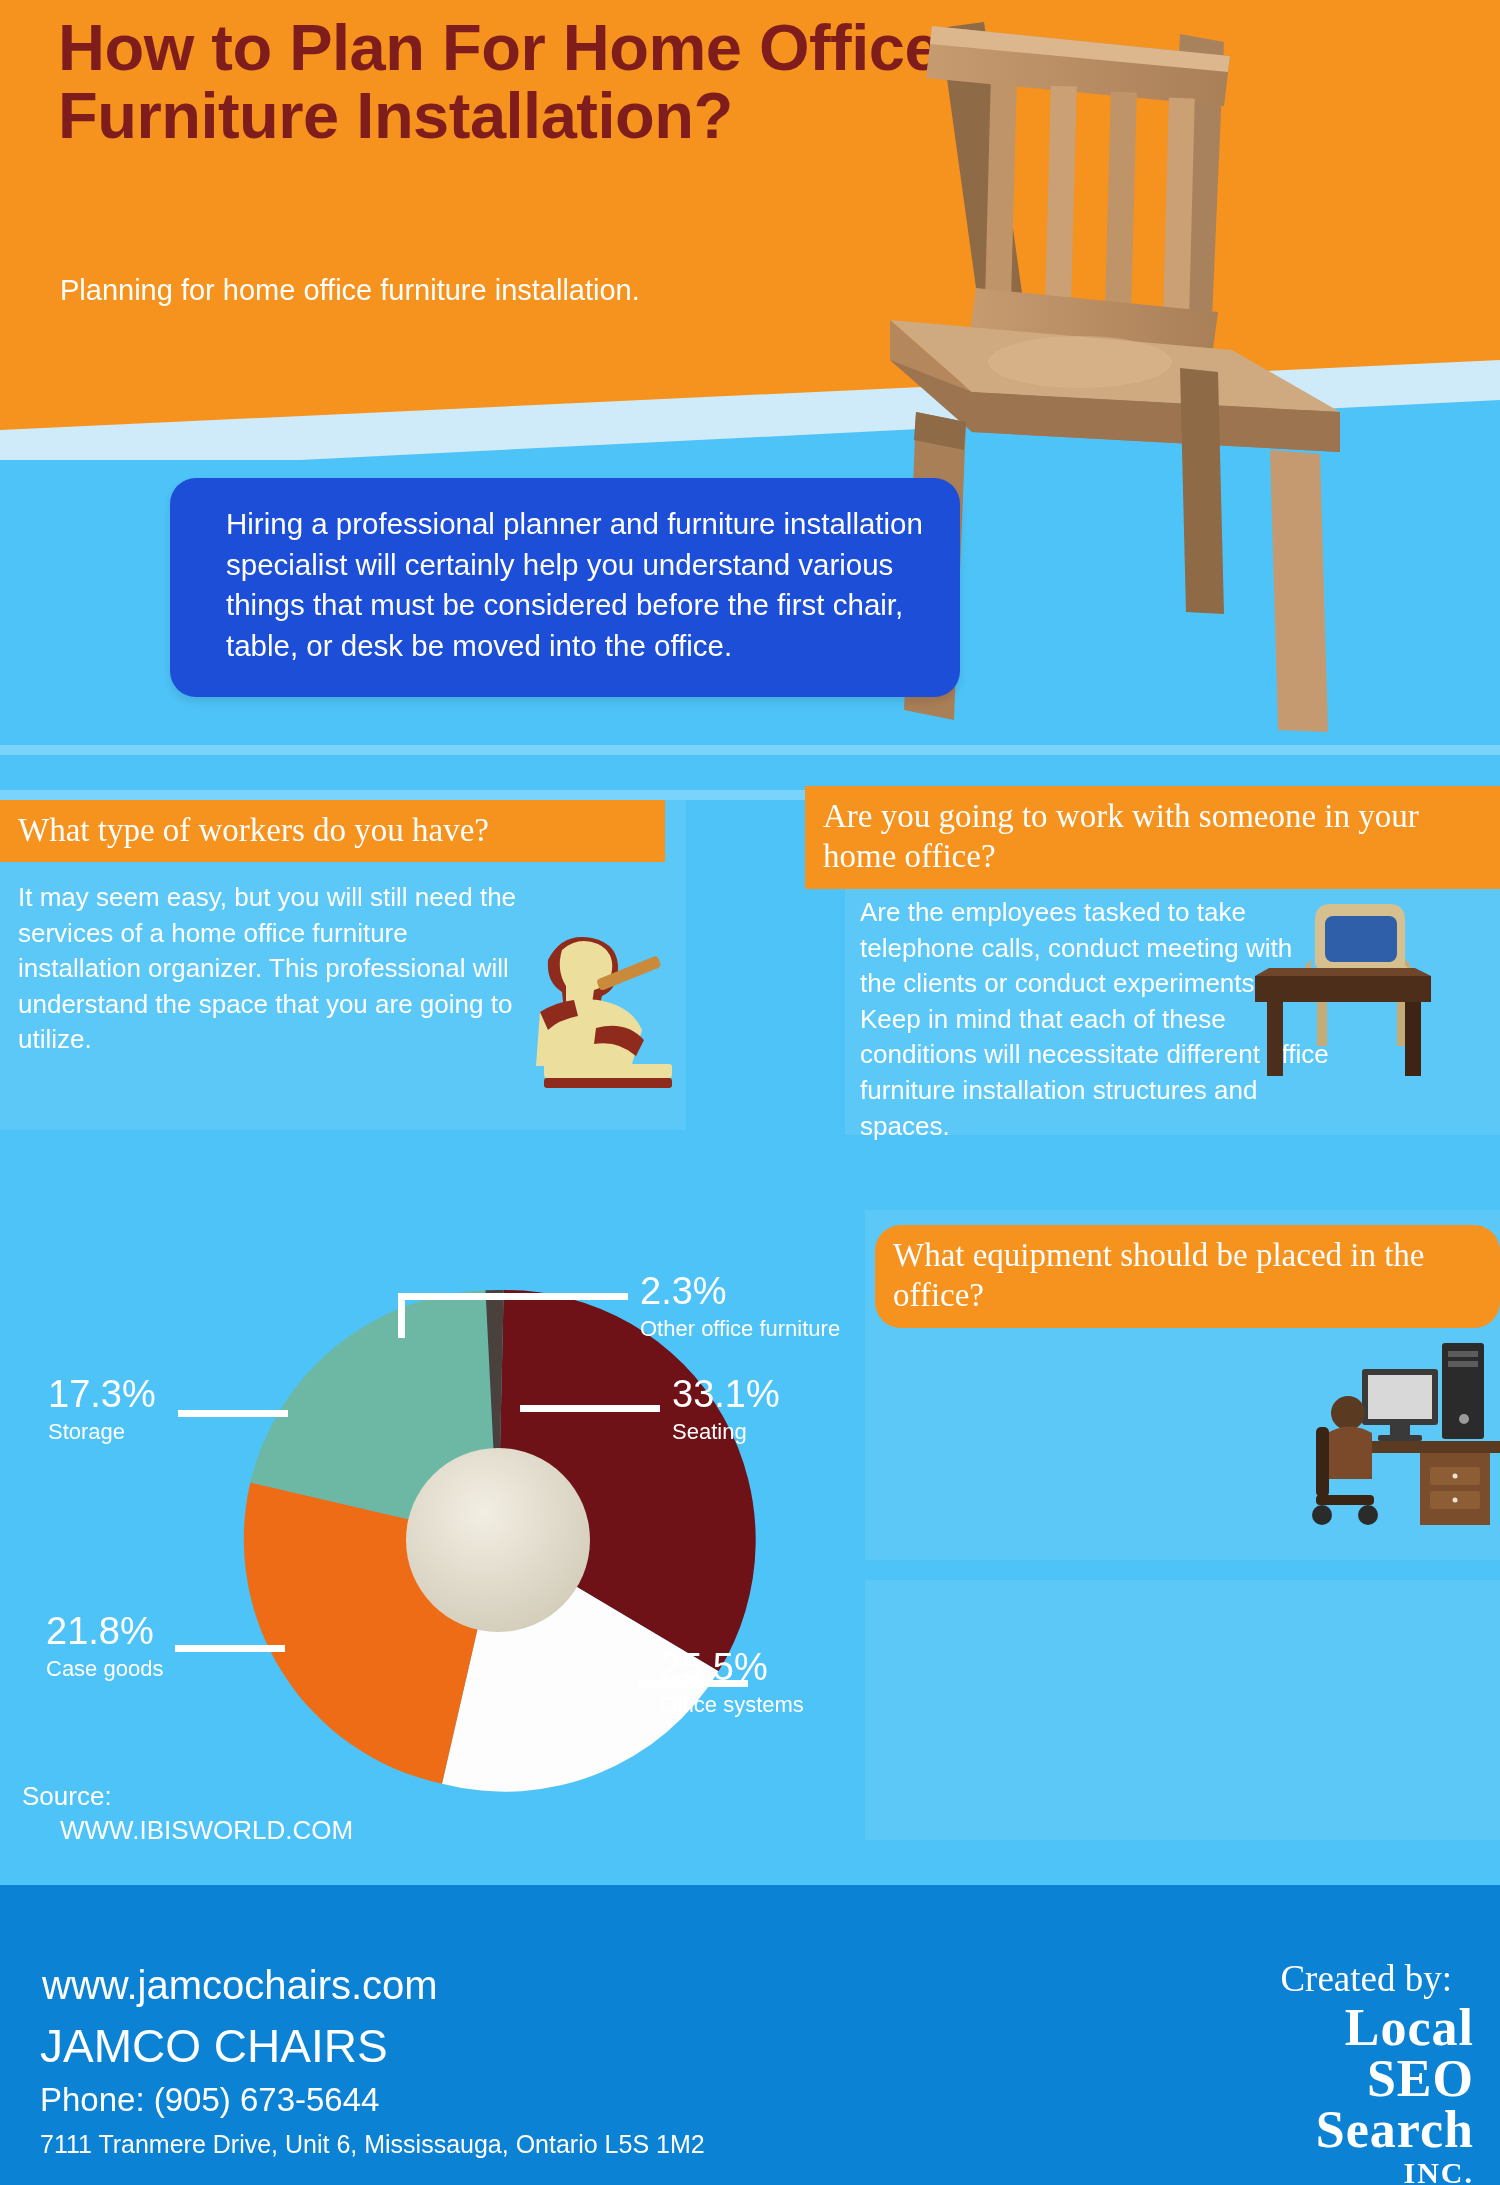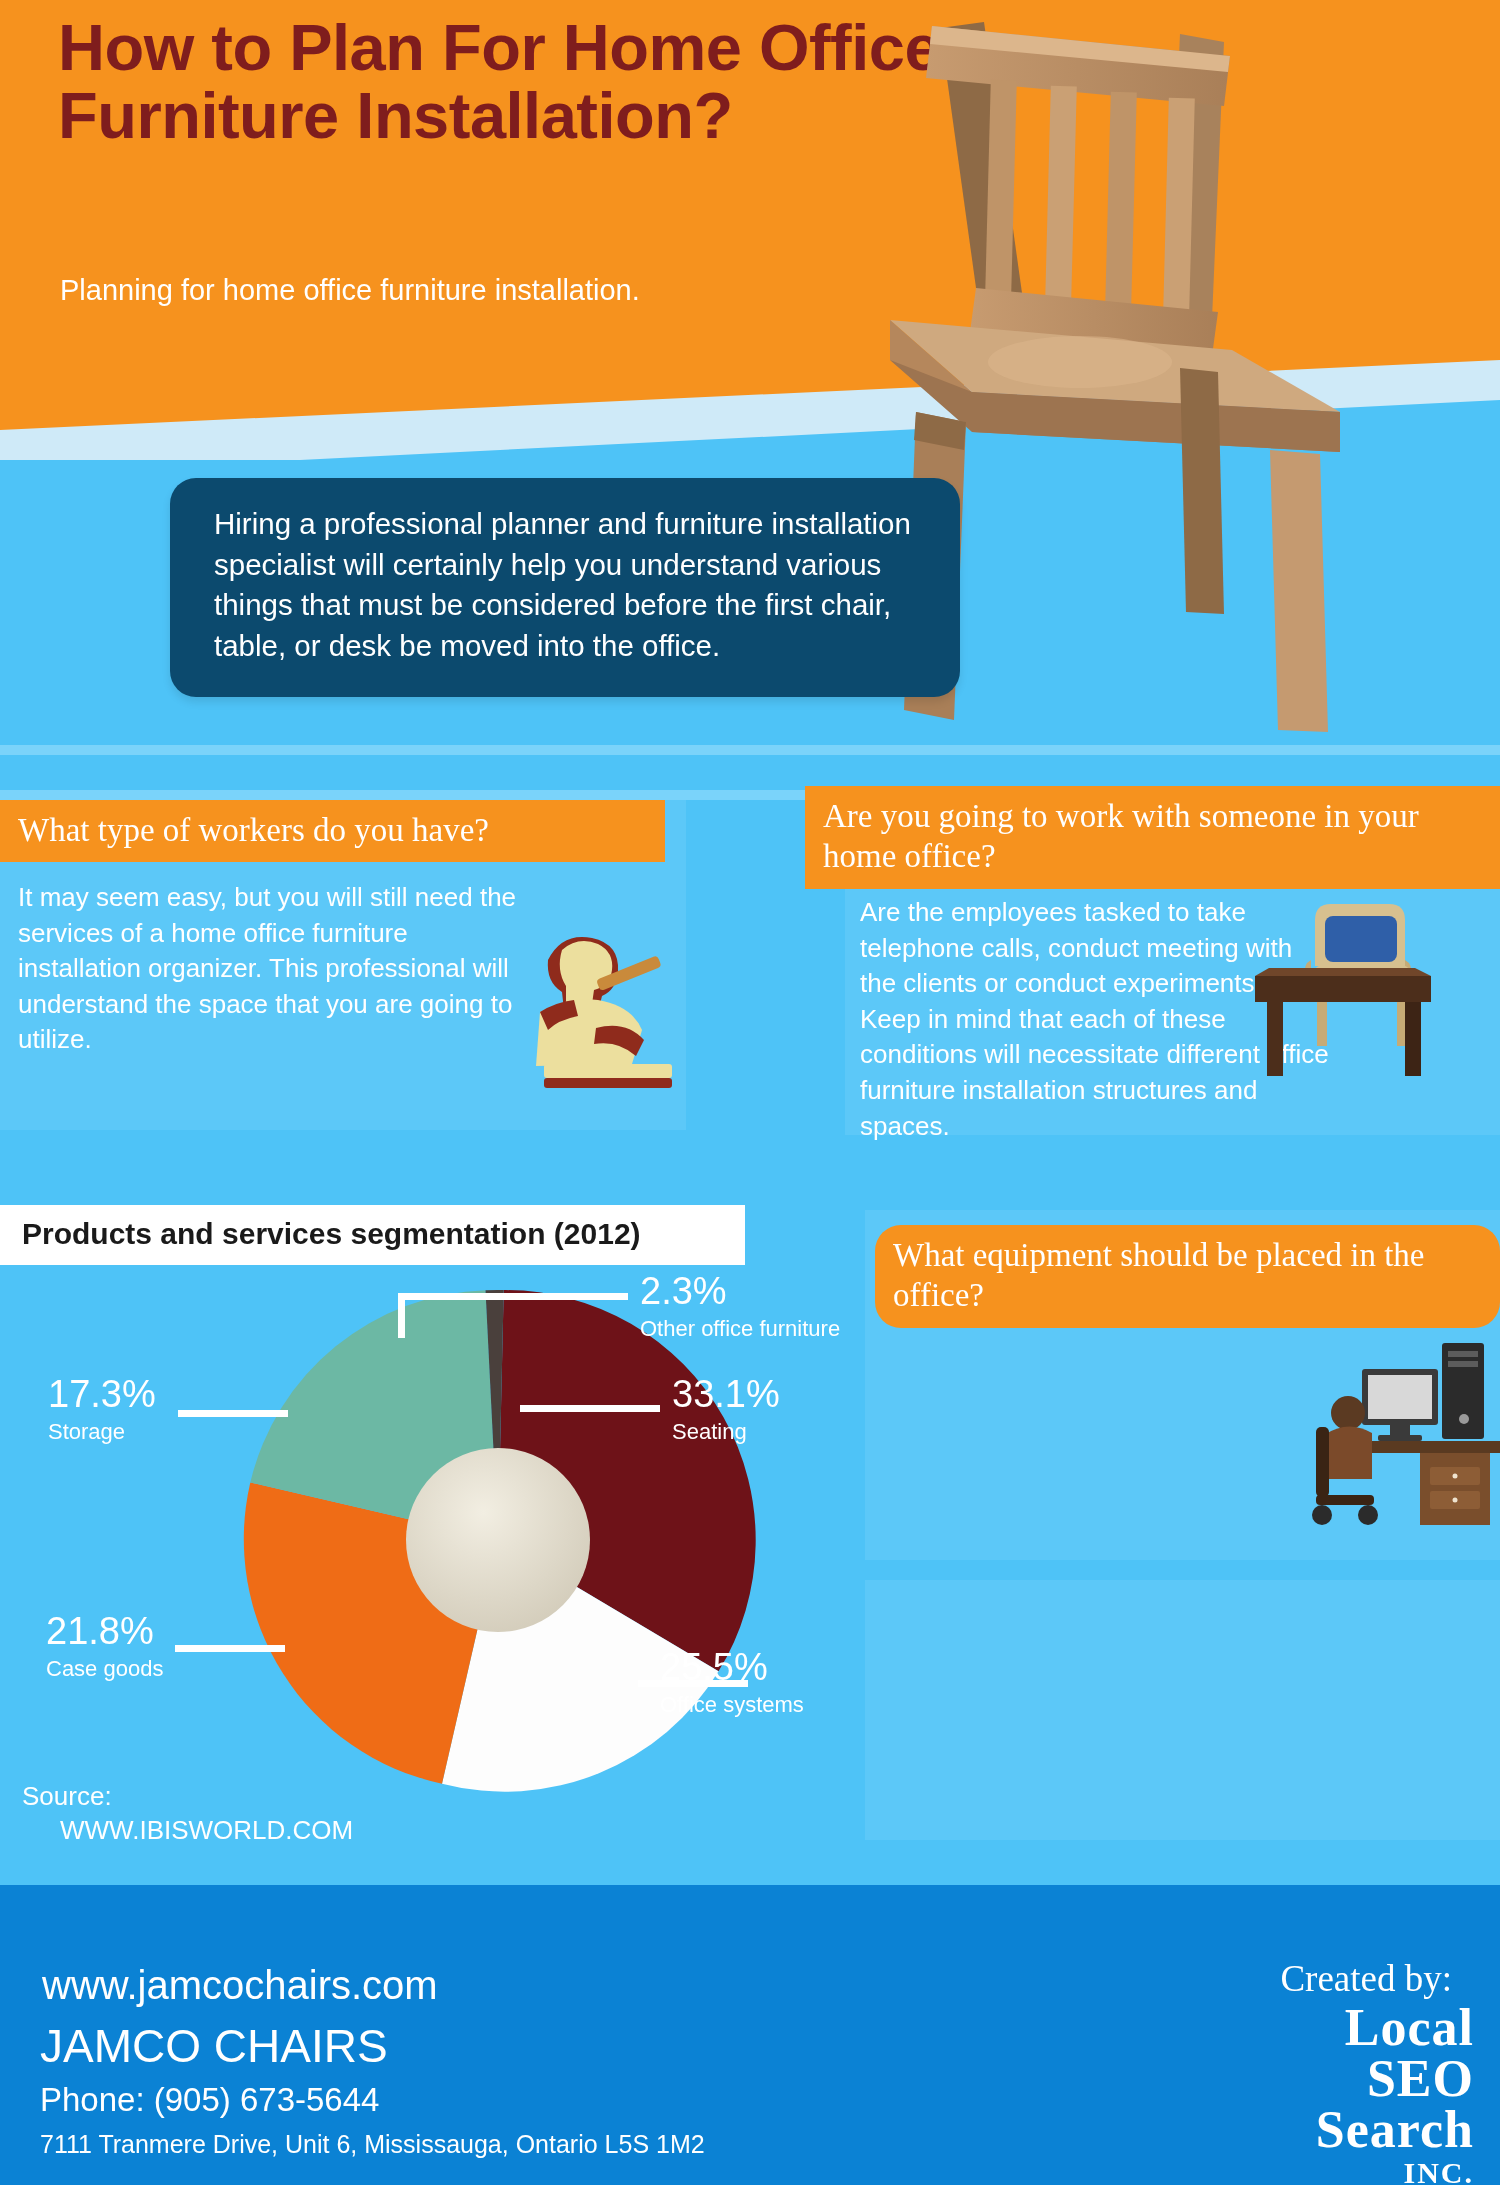--- a/index.html
+++ b/index.html
@@ -46,23 +46,23 @@
     font-size: 29px;
     line-height: 1.28;
   }
 
   
   .chair { position: absolute; left: 880px; top: 20px; }
 
   
   .bubble {
     position: absolute; left: 170px; top: 478px; width: 790px;
-    background: #0c4a6e;
+    background: #1d4ed8;
     border-radius: 26px;
-    padding: 26px 34px 30px 44px;
+    padding: 26px 34px 30px 56px;
     box-shadow: 0 5px 9px rgba(0,0,0,0.10);
   }
   .bubble p {
     color: #ffffff;
     font-size: 29.5px;
     line-height: 1.38;
   }
 
   
   .band-line {
@@ -220,21 +220,20 @@
       <rect x="62" y="92" width="10" height="64" fill="#c6ab76"></rect>
       <rect x="142" y="92" width="10" height="64" fill="#c6ab76"></rect>
 
       <path d="M0 86 L176 86 L176 112 L0 112 Z" fill="#4c2e1b"></path>
       <path d="M0 86 L176 86 L160 78 L14 78 Z" fill="#70462a"></path>
       <rect x="12" y="112" width="16" height="74" fill="#4c2e1b"></rect>
       <rect x="150" y="112" width="16" height="74" fill="#3d2415"></rect>
     </svg>
   </div>
 
-  <div class="chart-title">Products and services segmentation (2012)</div>
 
   <div class="donut-wrap">
     <svg width="540" height="540" viewBox="0 0 540 540">
       <defs>
         <radialGradient id="holeg" cx="42%" cy="35%" r="72%">
           <stop offset="0%" stop-color="#f2eee2"></stop>
           <stop offset="100%" stop-color="#d2cbb9"></stop>
         </radialGradient>
       </defs>
 

